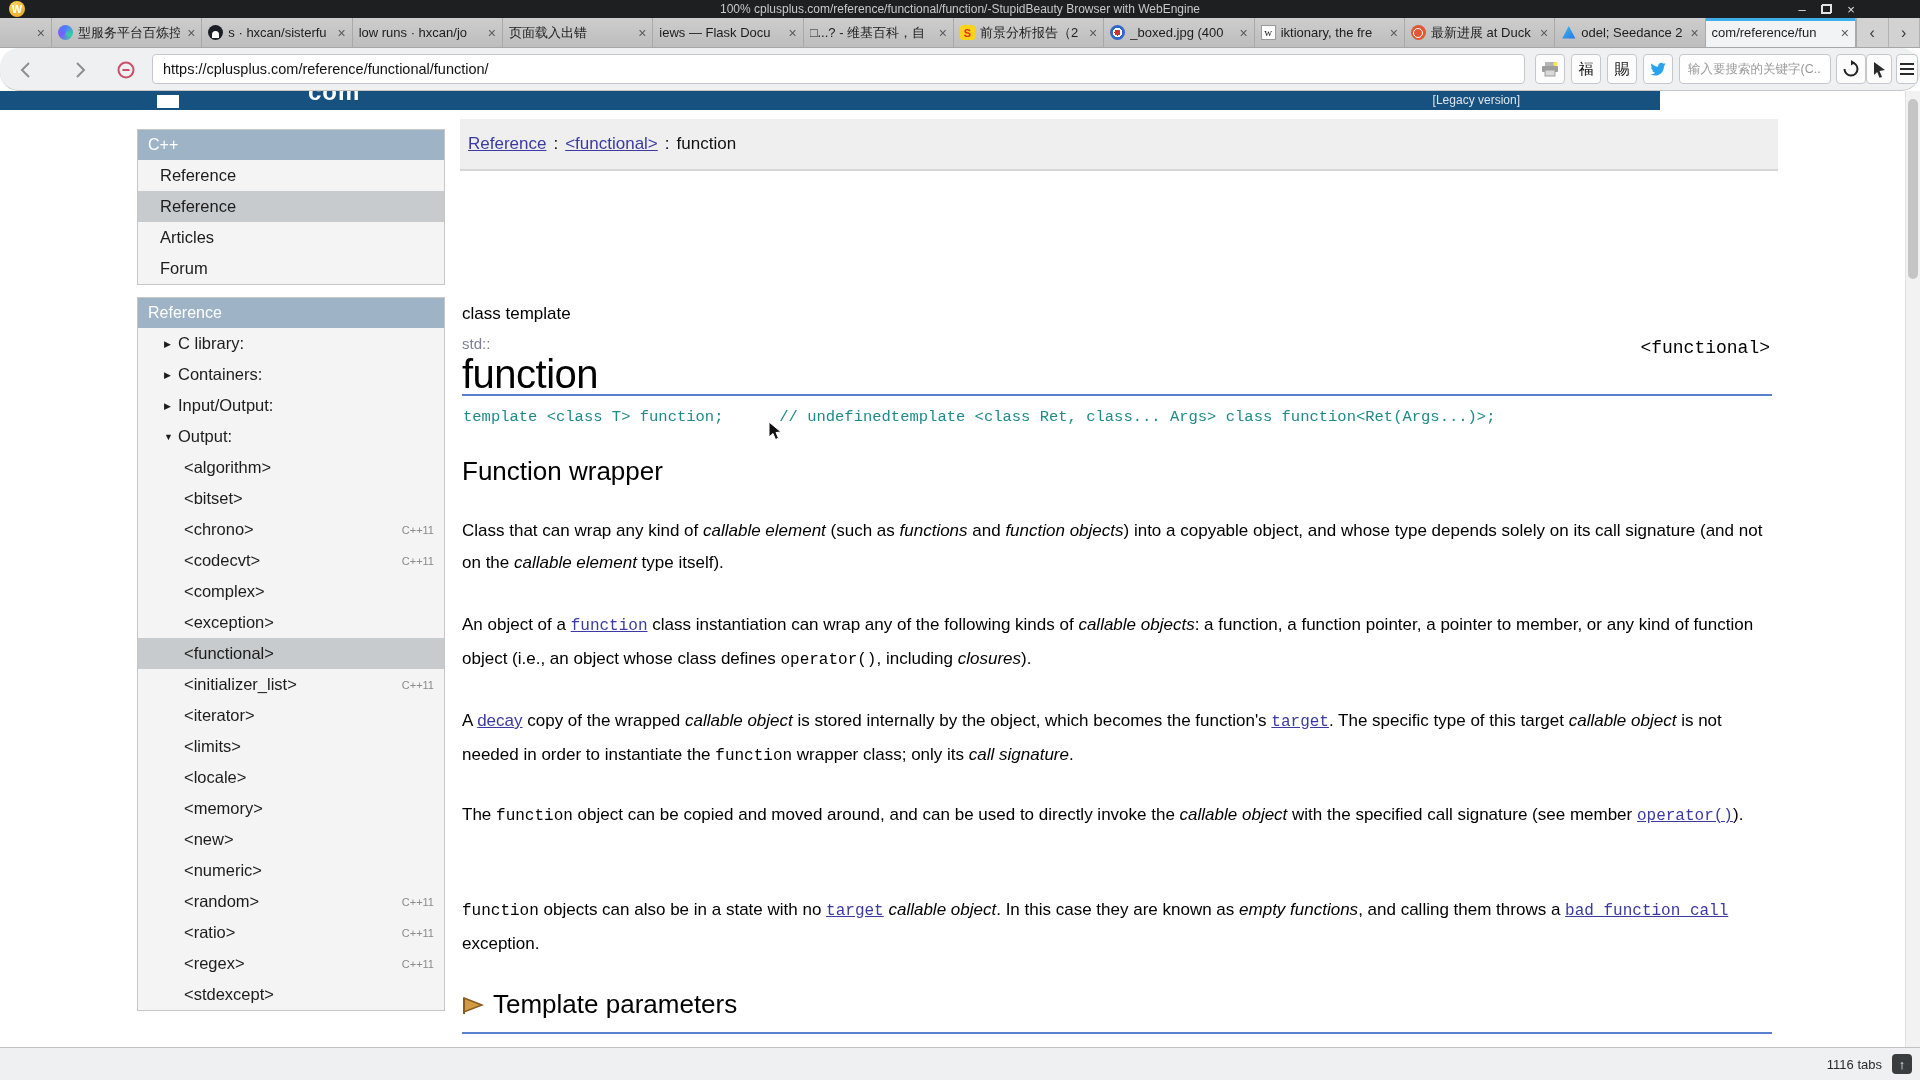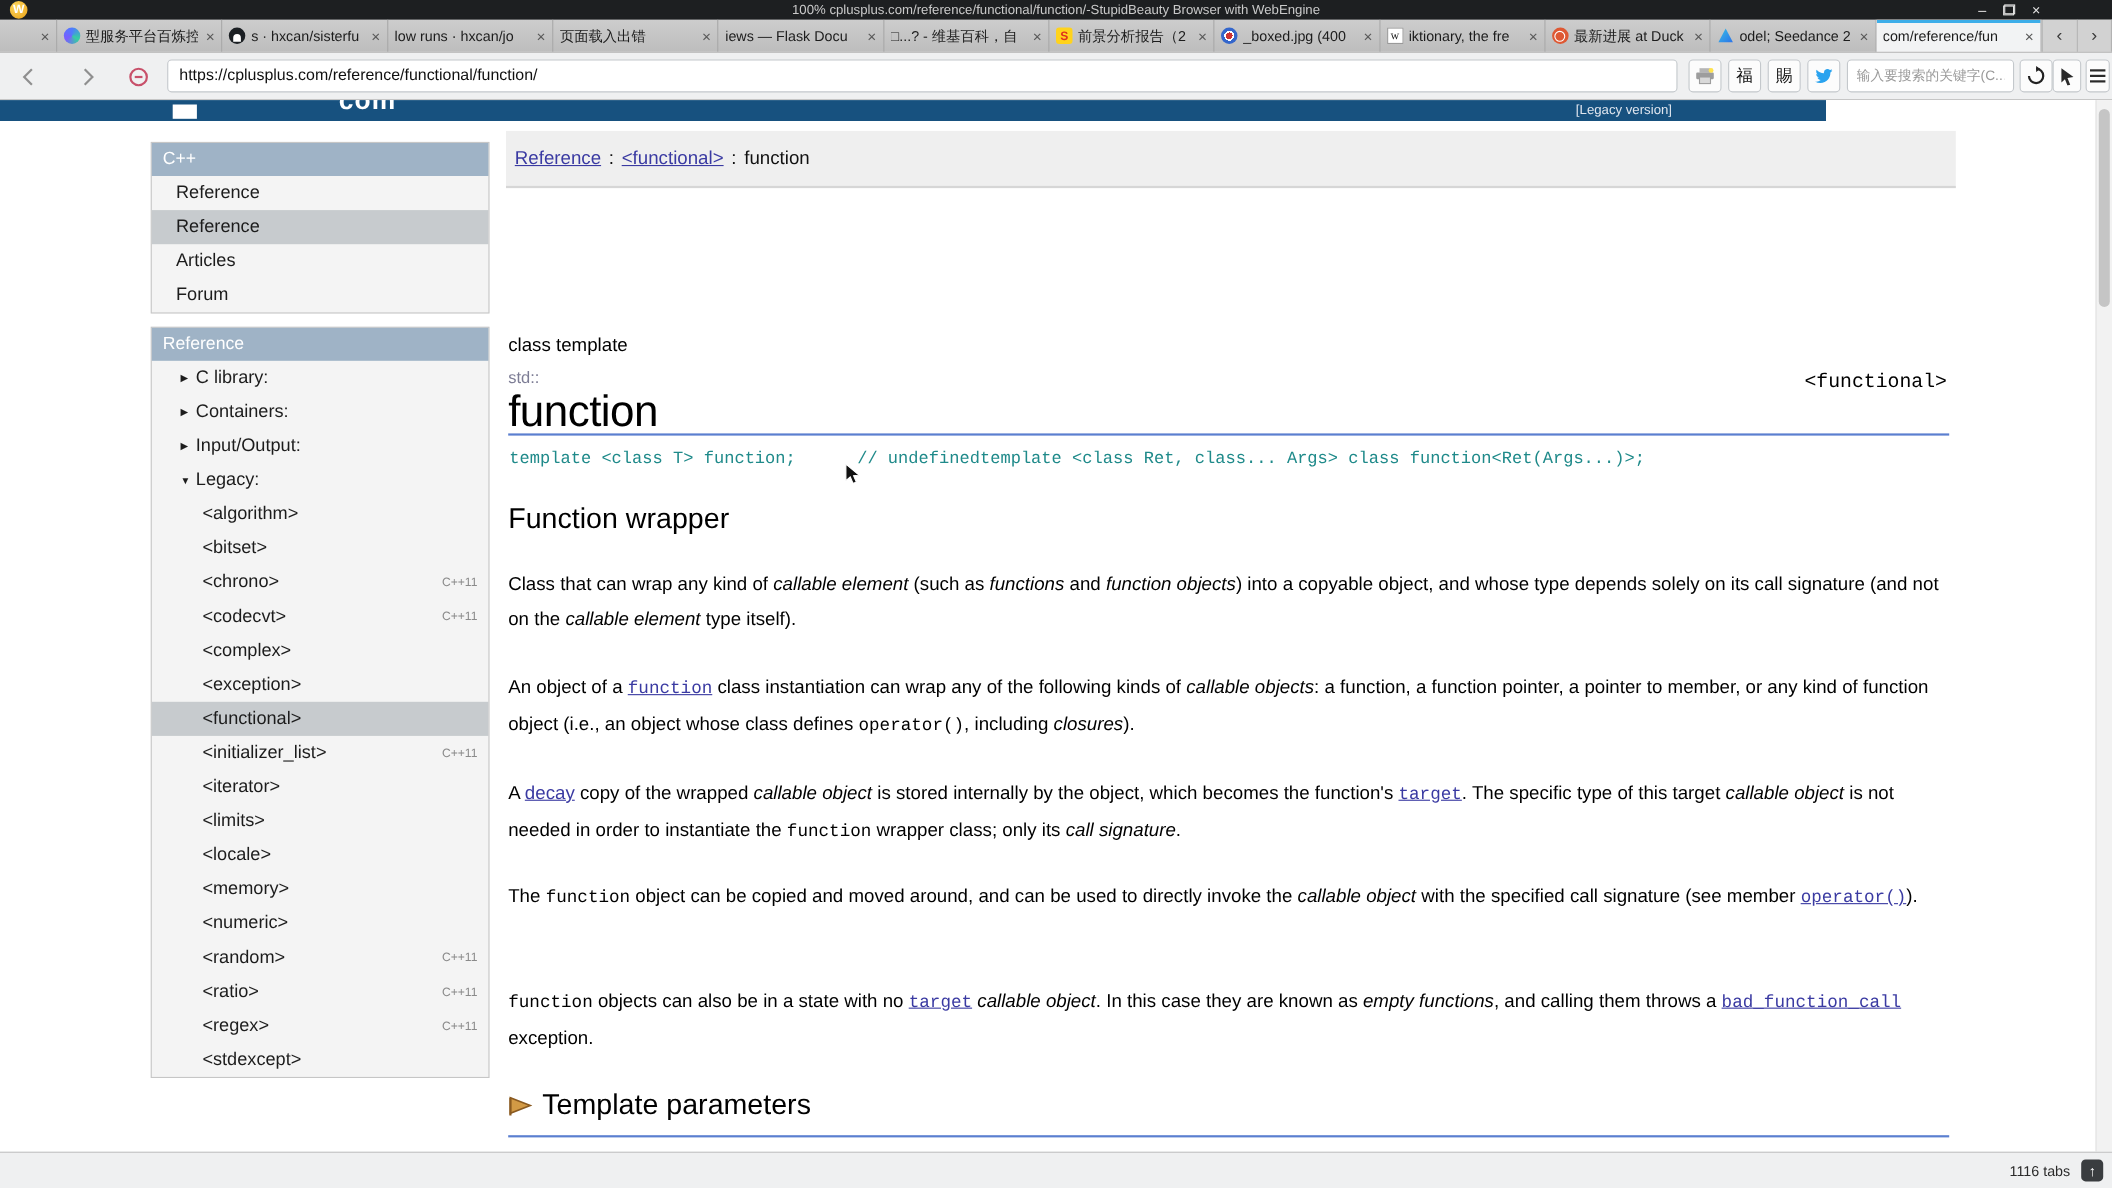--- a/index.html
+++ b/index.html
@@ -37,21 +37,21 @@
   .favicon[data-icon="wikimedia"]{border-radius:50%;background:radial-gradient(circle,#cc3333 0 3px,#ffffff 3px 4.5px,#3366cc 4.5px);}
   .favicon[data-icon="wiktionary"]{background:#fff;border:1px solid #9a9a9a;}
   .favicon[data-icon="wiktionary"]::after{content:"w";font-family:"Liberation Serif",serif;font-size:11px;color:#222;margin-top:-2px;}
   .favicon[data-icon="duckduckgo"]{border-radius:50%;background:#de5833;}
   .favicon[data-icon="duckduckgo"]::after{content:"";width:8px;height:8px;border:1.5px solid #fff;border-radius:50%;}
   .favicon[data-icon="seedance"]{background:linear-gradient(135deg,#39c5e8,#2b6de8);clip-path:polygon(50% 6%,94% 90%,6% 90%);}
   .tab-scrolls{flex:0 0 64px;display:flex;border-left:1px solid #a9a9a9;}
   .tab-scroll{flex:1;background:#d2d2d2;border:none;border-right:1px solid #b2b2b2;font-size:16px;color:#3a3a3a;font-family:inherit;}
 
   
-  .toolbar{position:absolute;top:48px;left:0;width:1920px;height:43px;background:#eff0f1;border-bottom:1px solid #c6c6c6;}
+  .toolbar{position:absolute;top:48px;left:0;width:1920px;height:43px;background:#eff0f1;border-bottom:1px solid #c6c6c6;border-radius:19px;}
   .navbtn{position:absolute;top:8px;width:28px;height:28px;background:none;border:none;display:flex;align-items:center;justify-content:center;}
   .url-field{position:absolute;left:152px;top:6px;width:1373px;height:30px;background:#fff;border:1px solid #c4c8cc;
     border-radius:4px;font-size:14.5px;color:#101010;display:flex;align-items:center;padding:0 10px;white-space:nowrap;overflow:hidden;}
   .tb{position:absolute;top:6px;width:30px;height:30px;background:#fcfcfc;border:1px solid #c4c8cc;border-radius:4px;
     display:flex;align-items:center;justify-content:center;font-size:15px;color:#111;font-family:inherit;}
   .search-field{position:absolute;left:1679px;top:6px;width:152px;height:30px;border:1px solid #c4c8cc;border-radius:4px;
     background:#fff;font-size:12.5px;color:#444;padding:0 8px;font-family:inherit;}
   .search-field::placeholder{color:#9a9a9a;}
   .hamburger{display:flex;flex-direction:column;gap:3px;}
   .hamburger i{display:block;width:14px;height:2px;background:#2a2a2a;}
@@ -296,21 +296,21 @@
           <span>Containers:</span>
 
         </div>
         <div class="sitem">
           <span class="arrow" data-icon="right"></span>
           <span>Input/Output:</span>
 
         </div>
         <div class="sitem">
           <span class="arrow" data-icon="down"></span>
-          <span>Legacy:</span>
+          <span>Output:</span>
 
         </div>
         <div class="sitem indent">
 
           <span>&lt;algorithm&gt;</span>
 
         </div>
         <div class="sitem indent">
 
           <span>&lt;bitset&gt;</span>
@@ -357,20 +357,25 @@
 
         </div>
         <div class="sitem indent">
 
           <span>&lt;locale&gt;</span>
 
         </div>
         <div class="sitem indent">
 
           <span>&lt;memory&gt;</span>
+
+        </div>
+        <div class="sitem indent">
+
+          <span>&lt;new&gt;</span>
 
         </div>
         <div class="sitem indent">
 
           <span>&lt;numeric&gt;</span>
 
         </div>
         <div class="sitem indent">
 
           <span>&lt;random&gt;</span>

